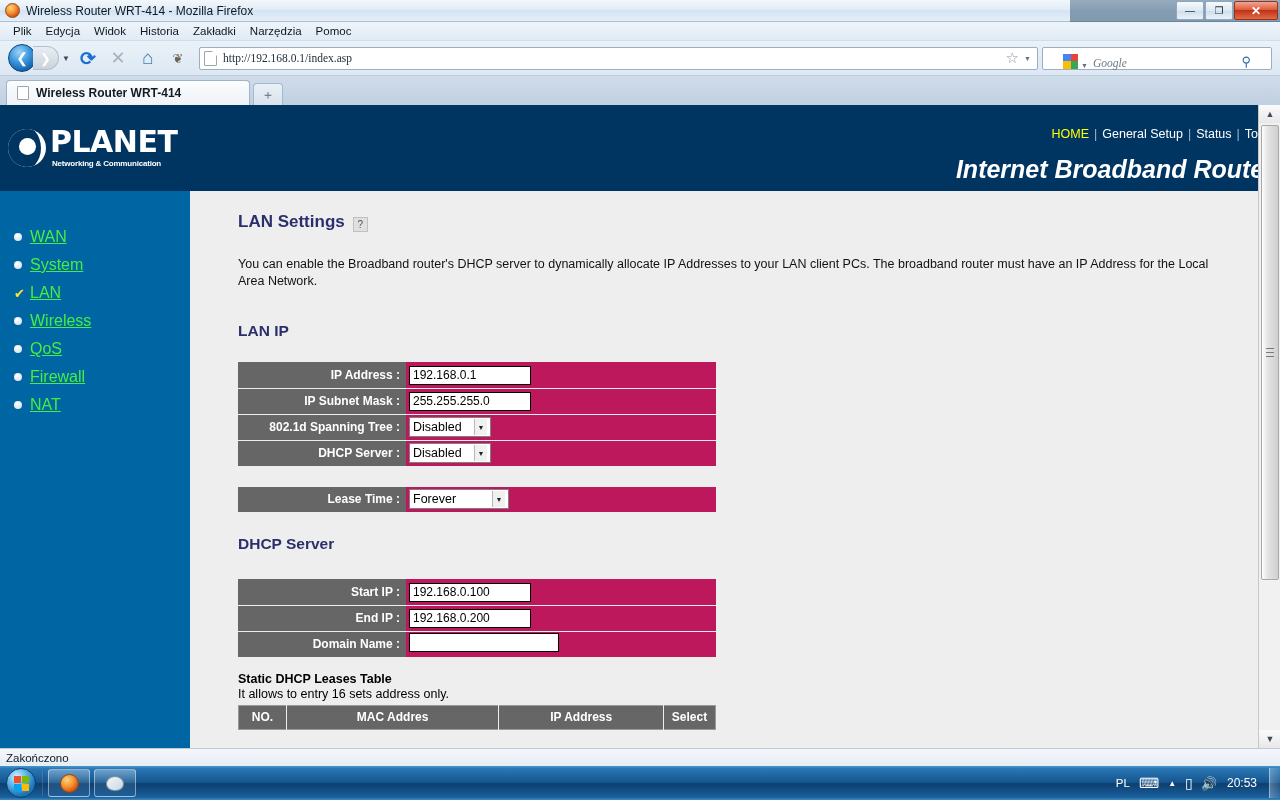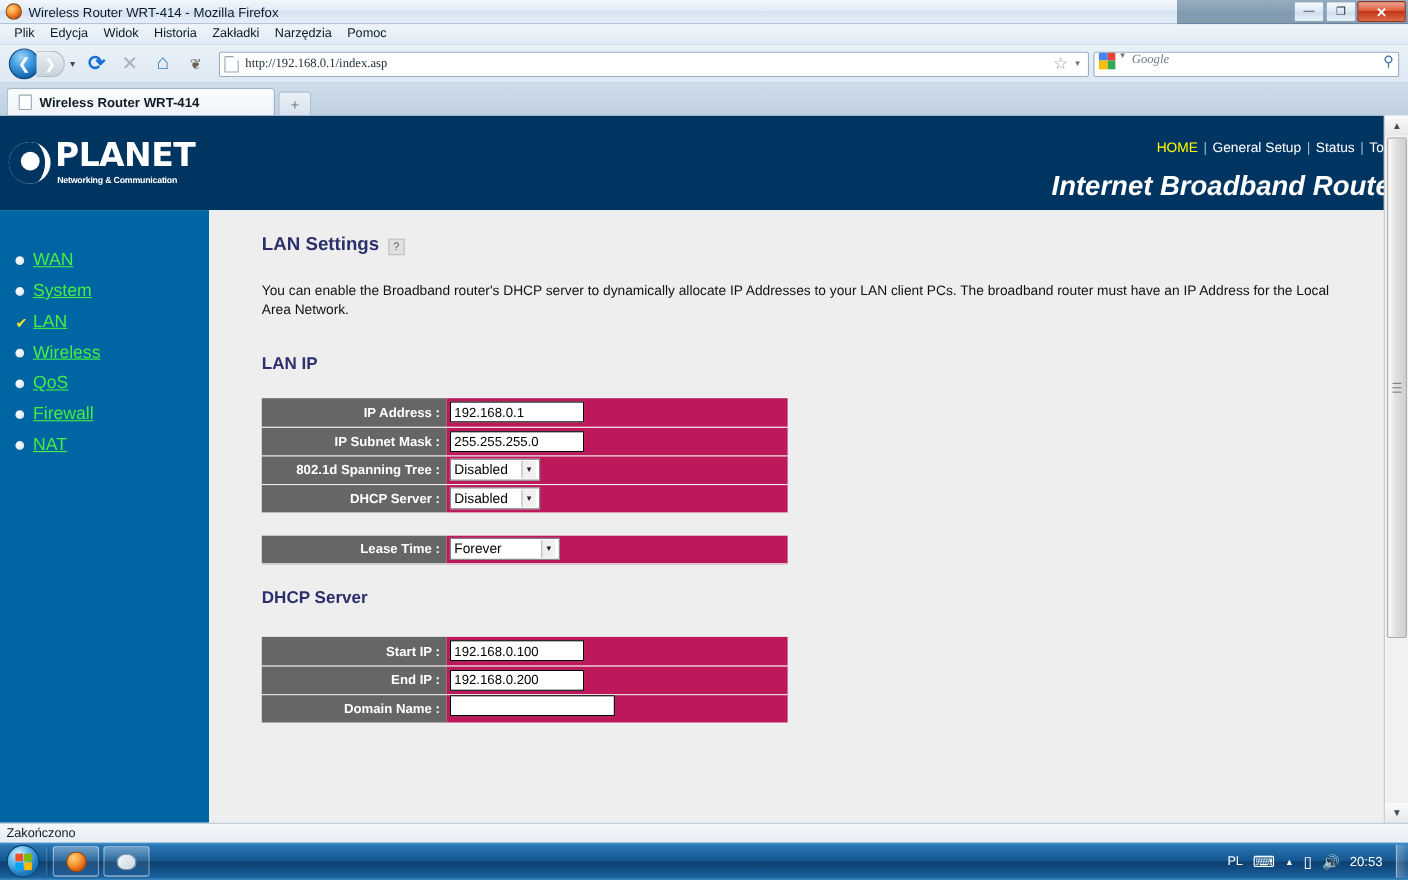--- a/index.html
+++ b/index.html
@@ -103,23 +103,23 @@
     border-width: 0 5px 5px 0; border-style: solid;
     border-color: transparent #fff transparent transparent;
   }
   #url-text {
     font-size: 11.5px; color: #20303c; margin-left: 6px;
     font-family: "Liberation Serif", serif; white-space: nowrap;
   }
   #star-icon { color: #8c9aa6; font-size: 15px; margin-left: auto; flex: 0 0 auto; }
   #star-caret { color: #64727e; font-size: 7px; margin: 0 2px 0 5px; flex: 0 0 auto; }
   #searchbar {
-    width: 278px; height: 23px; background: #fff;
+    width: 230px; height: 23px; background: #fff;
     border: 1px solid #9aafc2; border-radius: 2px;
-    display: flex; align-items: flex-start; padding: 0 4px; flex: 0 0 auto;
+    display: flex; align-items: flex-end; padding: 0 20px; flex: 0 0 auto;
   }
   #g-icon {
     width: 15px; height: 15px; flex: 0 0 auto; position: relative;
     display: grid; grid-template-columns: 1fr 1fr; grid-template-rows: 1fr 1fr;
   }
   #g-icon i { display: block; }
   #searchbar .scaret { color: #64727e; font-size: 7px; margin: 0 5px 0 3px; }
   #search-placeholder {
     font-size: 11.5px; color: #6d7b87; font-family: "Liberation Serif", serif;
     font-style: italic;
@@ -558,20 +558,34 @@
       </tr>
       <tr>
         <td class="lbl">Domain Name :</td>
         <td class="fld">
           <span class="txtinput w150"></span>
         </td>
       </tr>
     </tbody>
       </table>
 
+    <div style="margin-top:14px;">
+      <div id="leases-title">Static DHCP Leases Table</div>
+      <div id="leases-sub">It allows to entry 16 sets address only.</div>
+      <table id="leases-table">
+        <tbody>
+            <tr>
+          <th style="width:48px;">NO.</th>
+          <th style="width:213px;">MAC Addres</th>
+          <th style="width:165px;">IP Address</th>
+          <th style="width:52px;">Select</th>
+        </tr>
+      </tbody>
+        </table>
+    </div>
 
   </div>
 </div>
 
 <div id="pagescroll">
   <div class="sb-arrow" id="sb-arrow-up">▲</div>
   <div id="sb-thumb">
     <div id="sb-grip">
       <i></i>
         <i></i>

